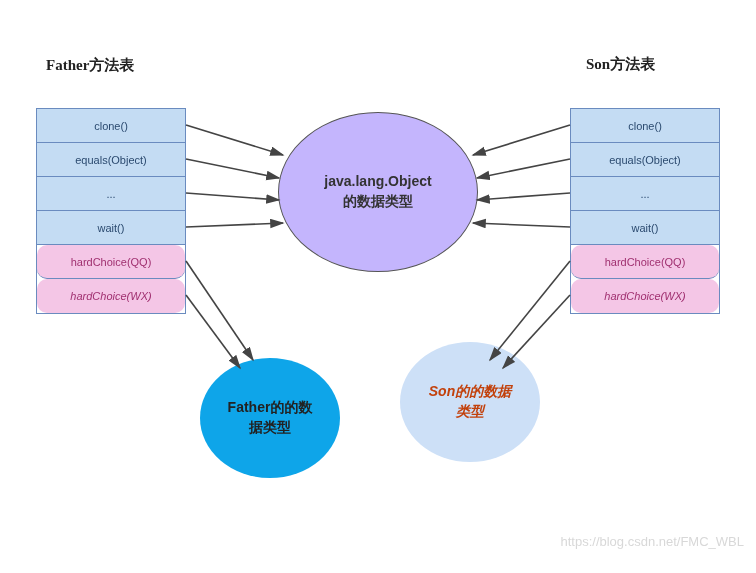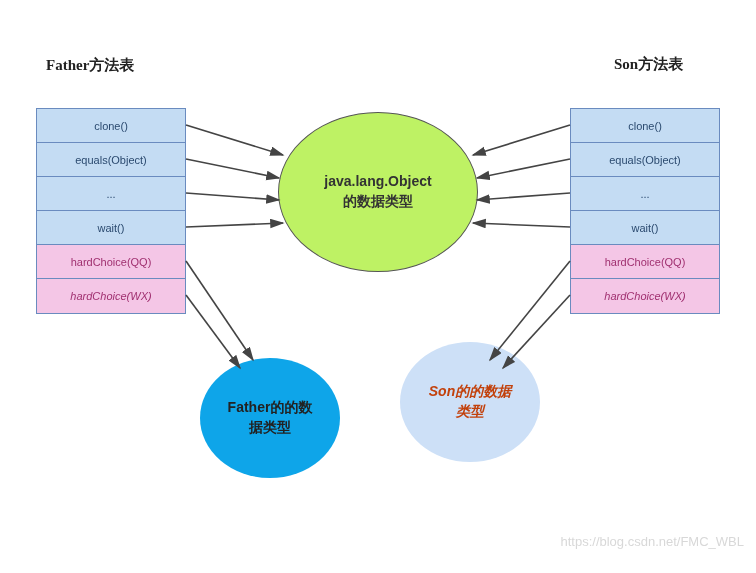--- a/index.html
+++ b/index.html
@@ -26,38 +26,38 @@
   }
   .row {
     height: 34px;
     line-height: 34px;
     text-align: center;
     font-size: 11px;
     border-bottom: 1px solid #6a8bbf;
   }
   .row:last-child { border-bottom: none; font-style: italic; }
   .blue { background: #c4dcf3; color: #2b4a6f; }
-  .pink { background: #f4c6e6; color: #a03070; }
+  .pink { background: #f4c6e6; color: #a03070; border-radius: 10px; }
   .ellipse {
     position: absolute;
     border-radius: 50%;
     display: flex;
     align-items: center;
     justify-content: center;
     text-align: center;
     font-size: 14px;
     font-weight: bold;
     color: #333;
     line-height: 1.4;
     padding: 8px;
   }
   .el-center {
     width: 200px; height: 160px;
     border: 1px solid #555;
-    background: #bef264;
+    background: #c4b5fd;
     left: 278px; top: 112px;
   }
   .el-father {
     width: 140px; height: 120px;
     background: #0ea5e9;
     color: #222;
     left: 200px; top: 358px;
   }
   .el-son {
     width: 140px; height: 120px;
@@ -77,21 +77,21 @@
     position: absolute;
     left: 0; top: 0;
     width: 756px; height: 573px;
     pointer-events: none;
   }
 </style>
 </head>
 <body>
 
 <div class="title" style="left:46px; top:56px;">Father方法表</div>
-<div class="title" style="left:586px; top:55px;margin-left:28px;">Son方法表</div>
+<div class="title" style="left:586px; top:55px;">Son方法表</div>
 
 <div class="table" id="leftTable" style="left:36px; top:108px;">
     <div class="row blue">clone()</div>
     <div class="row blue">equals(Object)</div>
     <div class="row blue">...</div>
     <div class="row blue">wait()</div>
     <div class="row pink">hardChoice(QQ)</div>
     <div class="row pink">hardChoice(WX)</div>
   </div>
 <div class="table" id="rightTable" style="left:570px; top:108px;">

